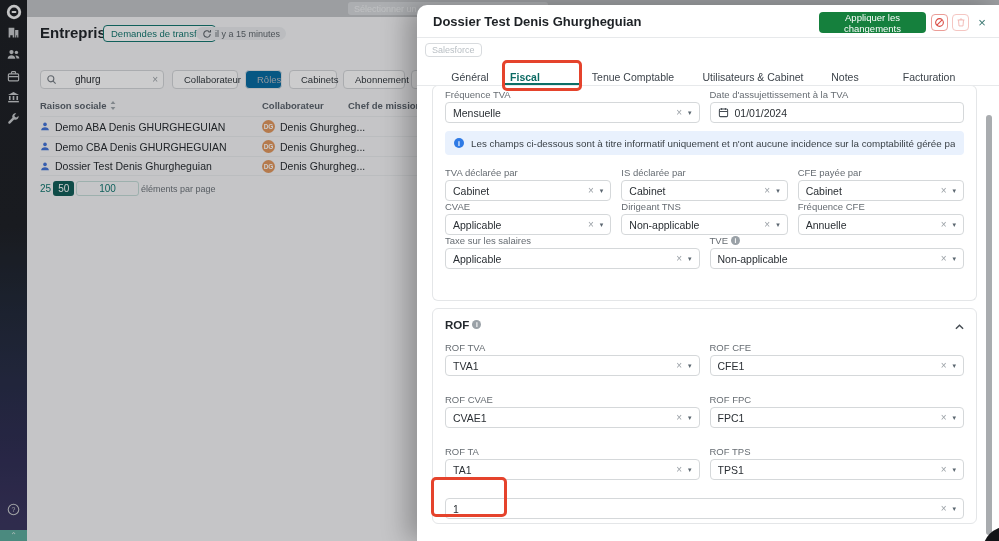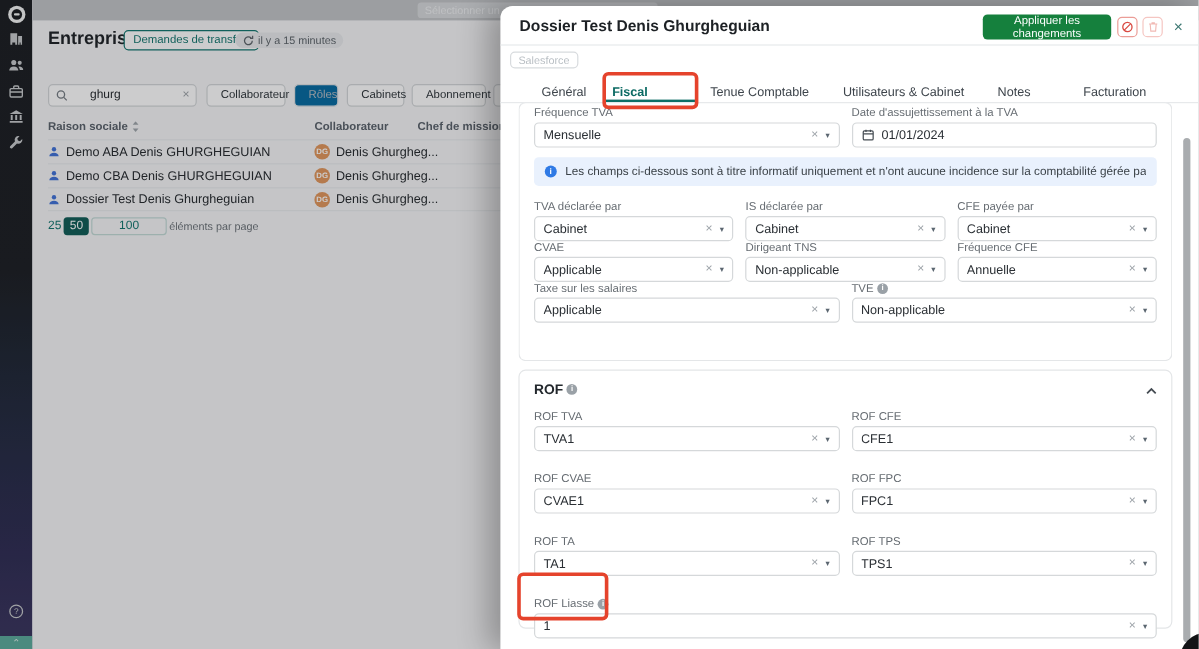--- a/index.html
+++ b/index.html
@@ -482,24 +482,20 @@
           <div class="flabel">ROF TPS</div>
           <div class="sel">
             <span class="sval">TPS1</span>
             <span class="x">×</span>
               <span class="caret">▾</span>
           </div>
         </div>
       </div>
 
       <div class="field">
-        <div class="flabel">
-            <span>ROF Liasse</span>
-            <span class="info-dot grey">i</span>
-          </div>
         <div class="sel">
           <span class="sval">1</span>
           <span class="x">×</span>
             <span class="caret">▾</span>
         </div>
       </div>
     </div>
   </section>
 
   <div class="redbox" id="redbox-fiscal"></div>

